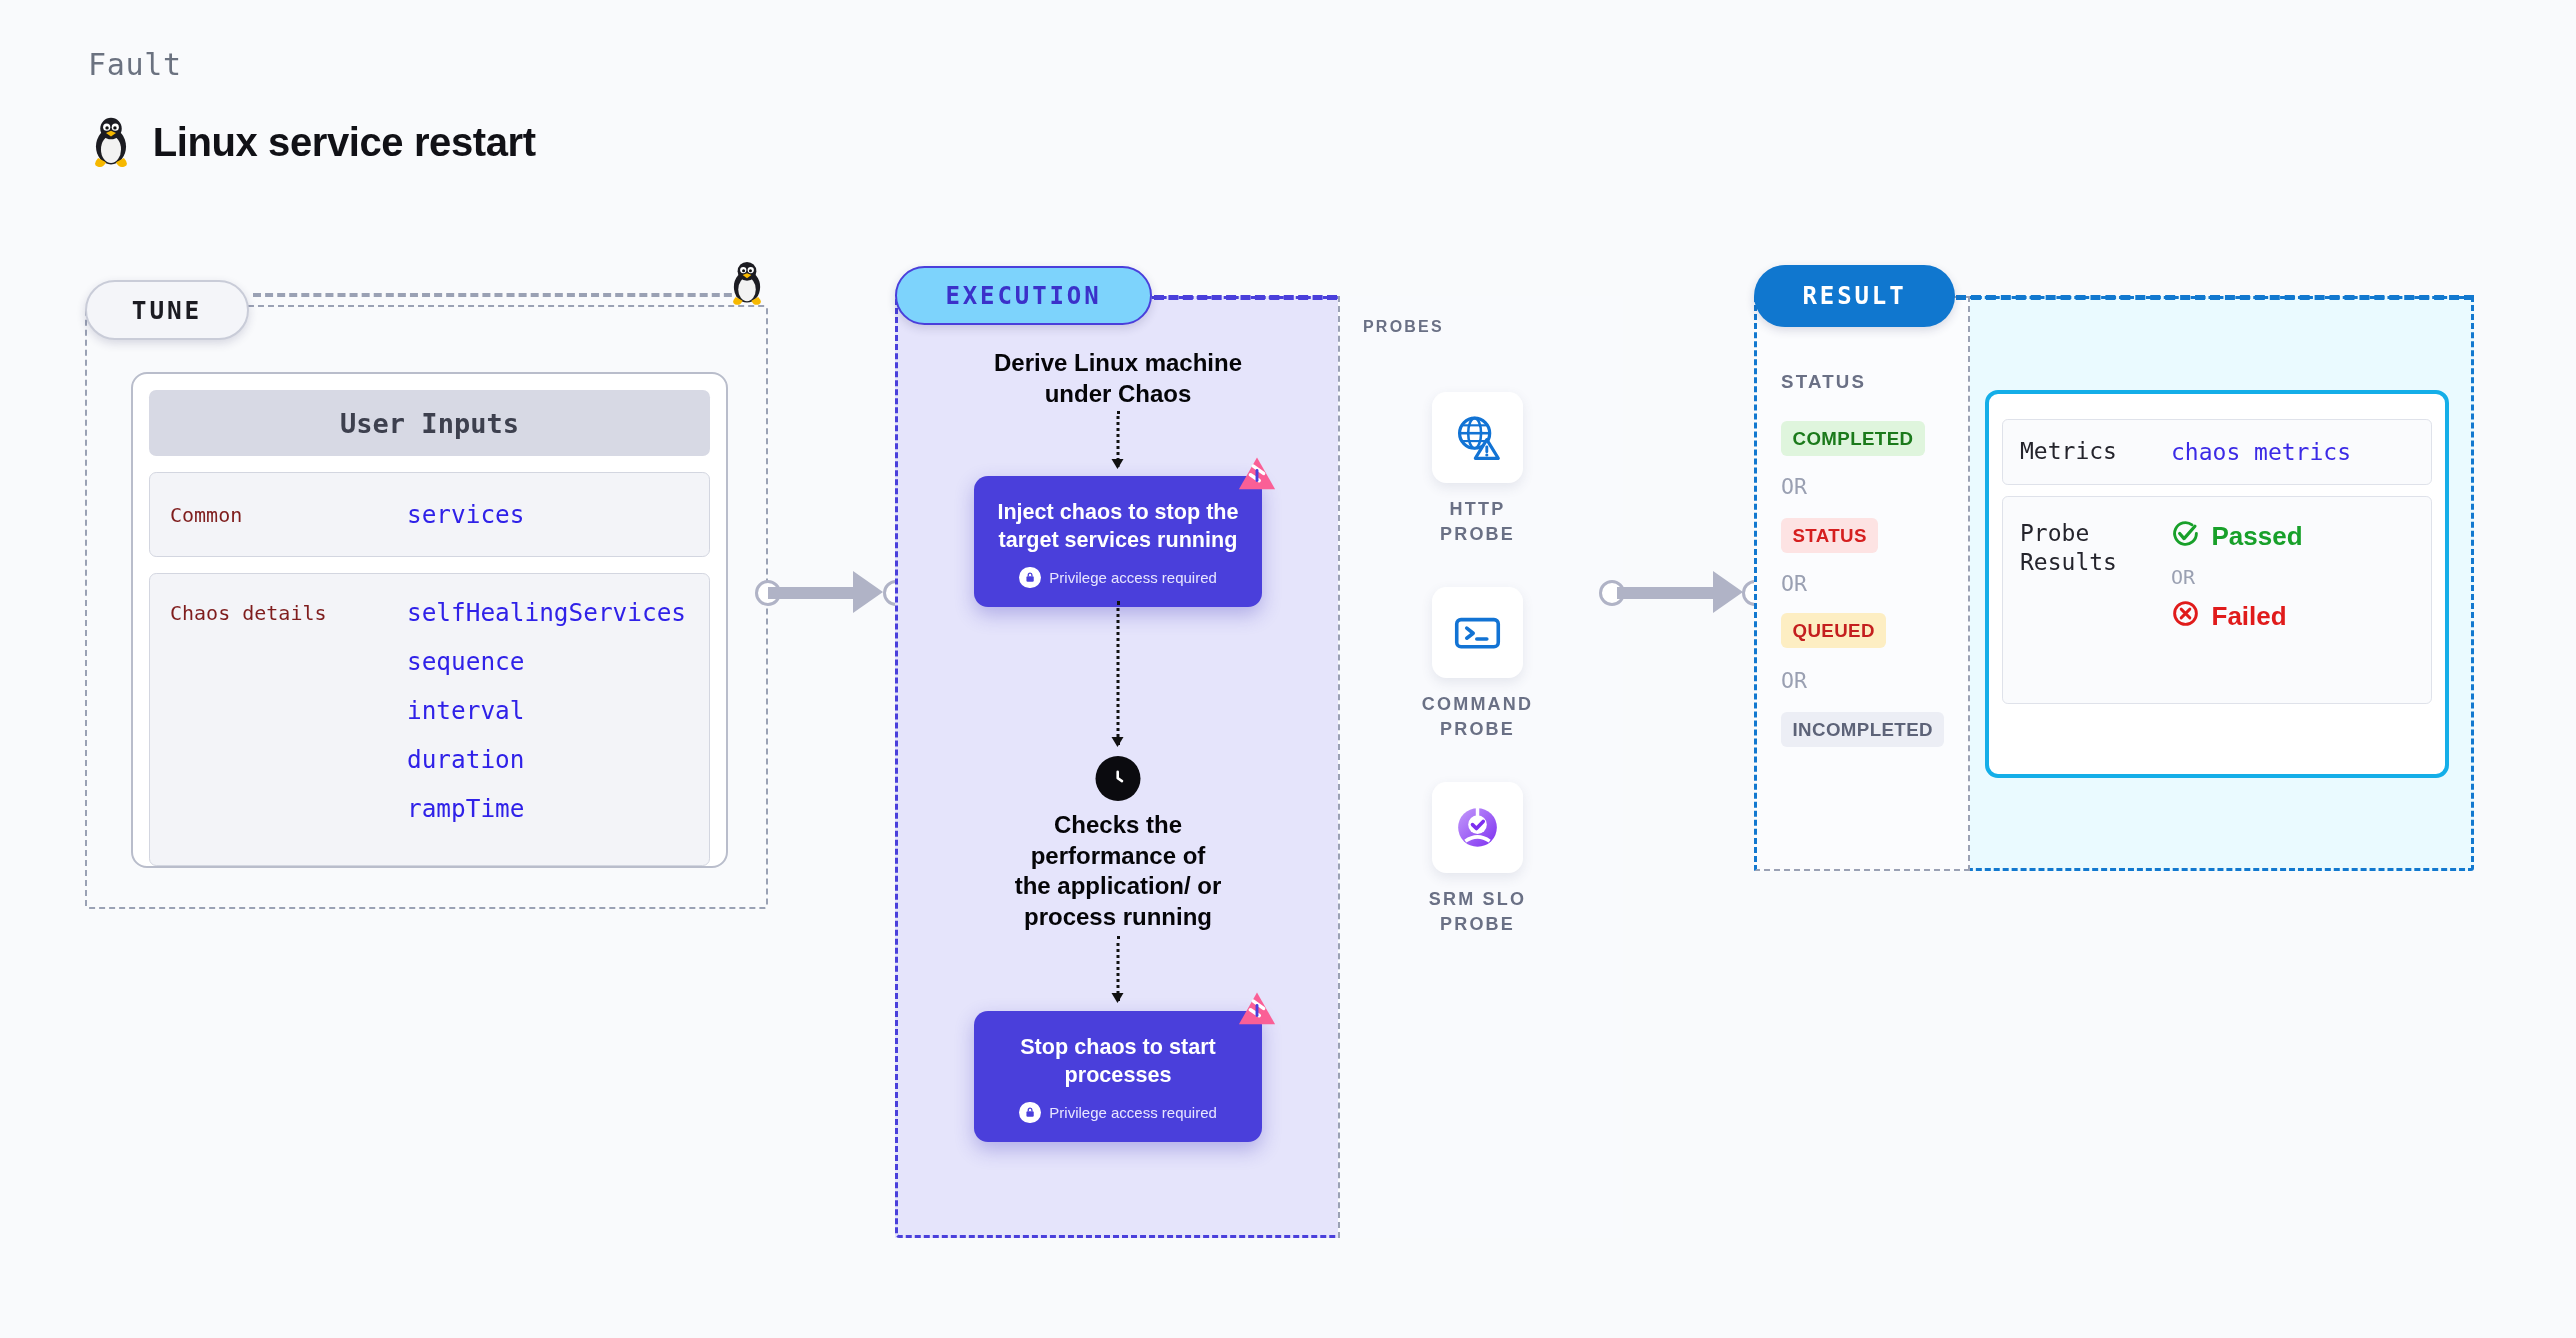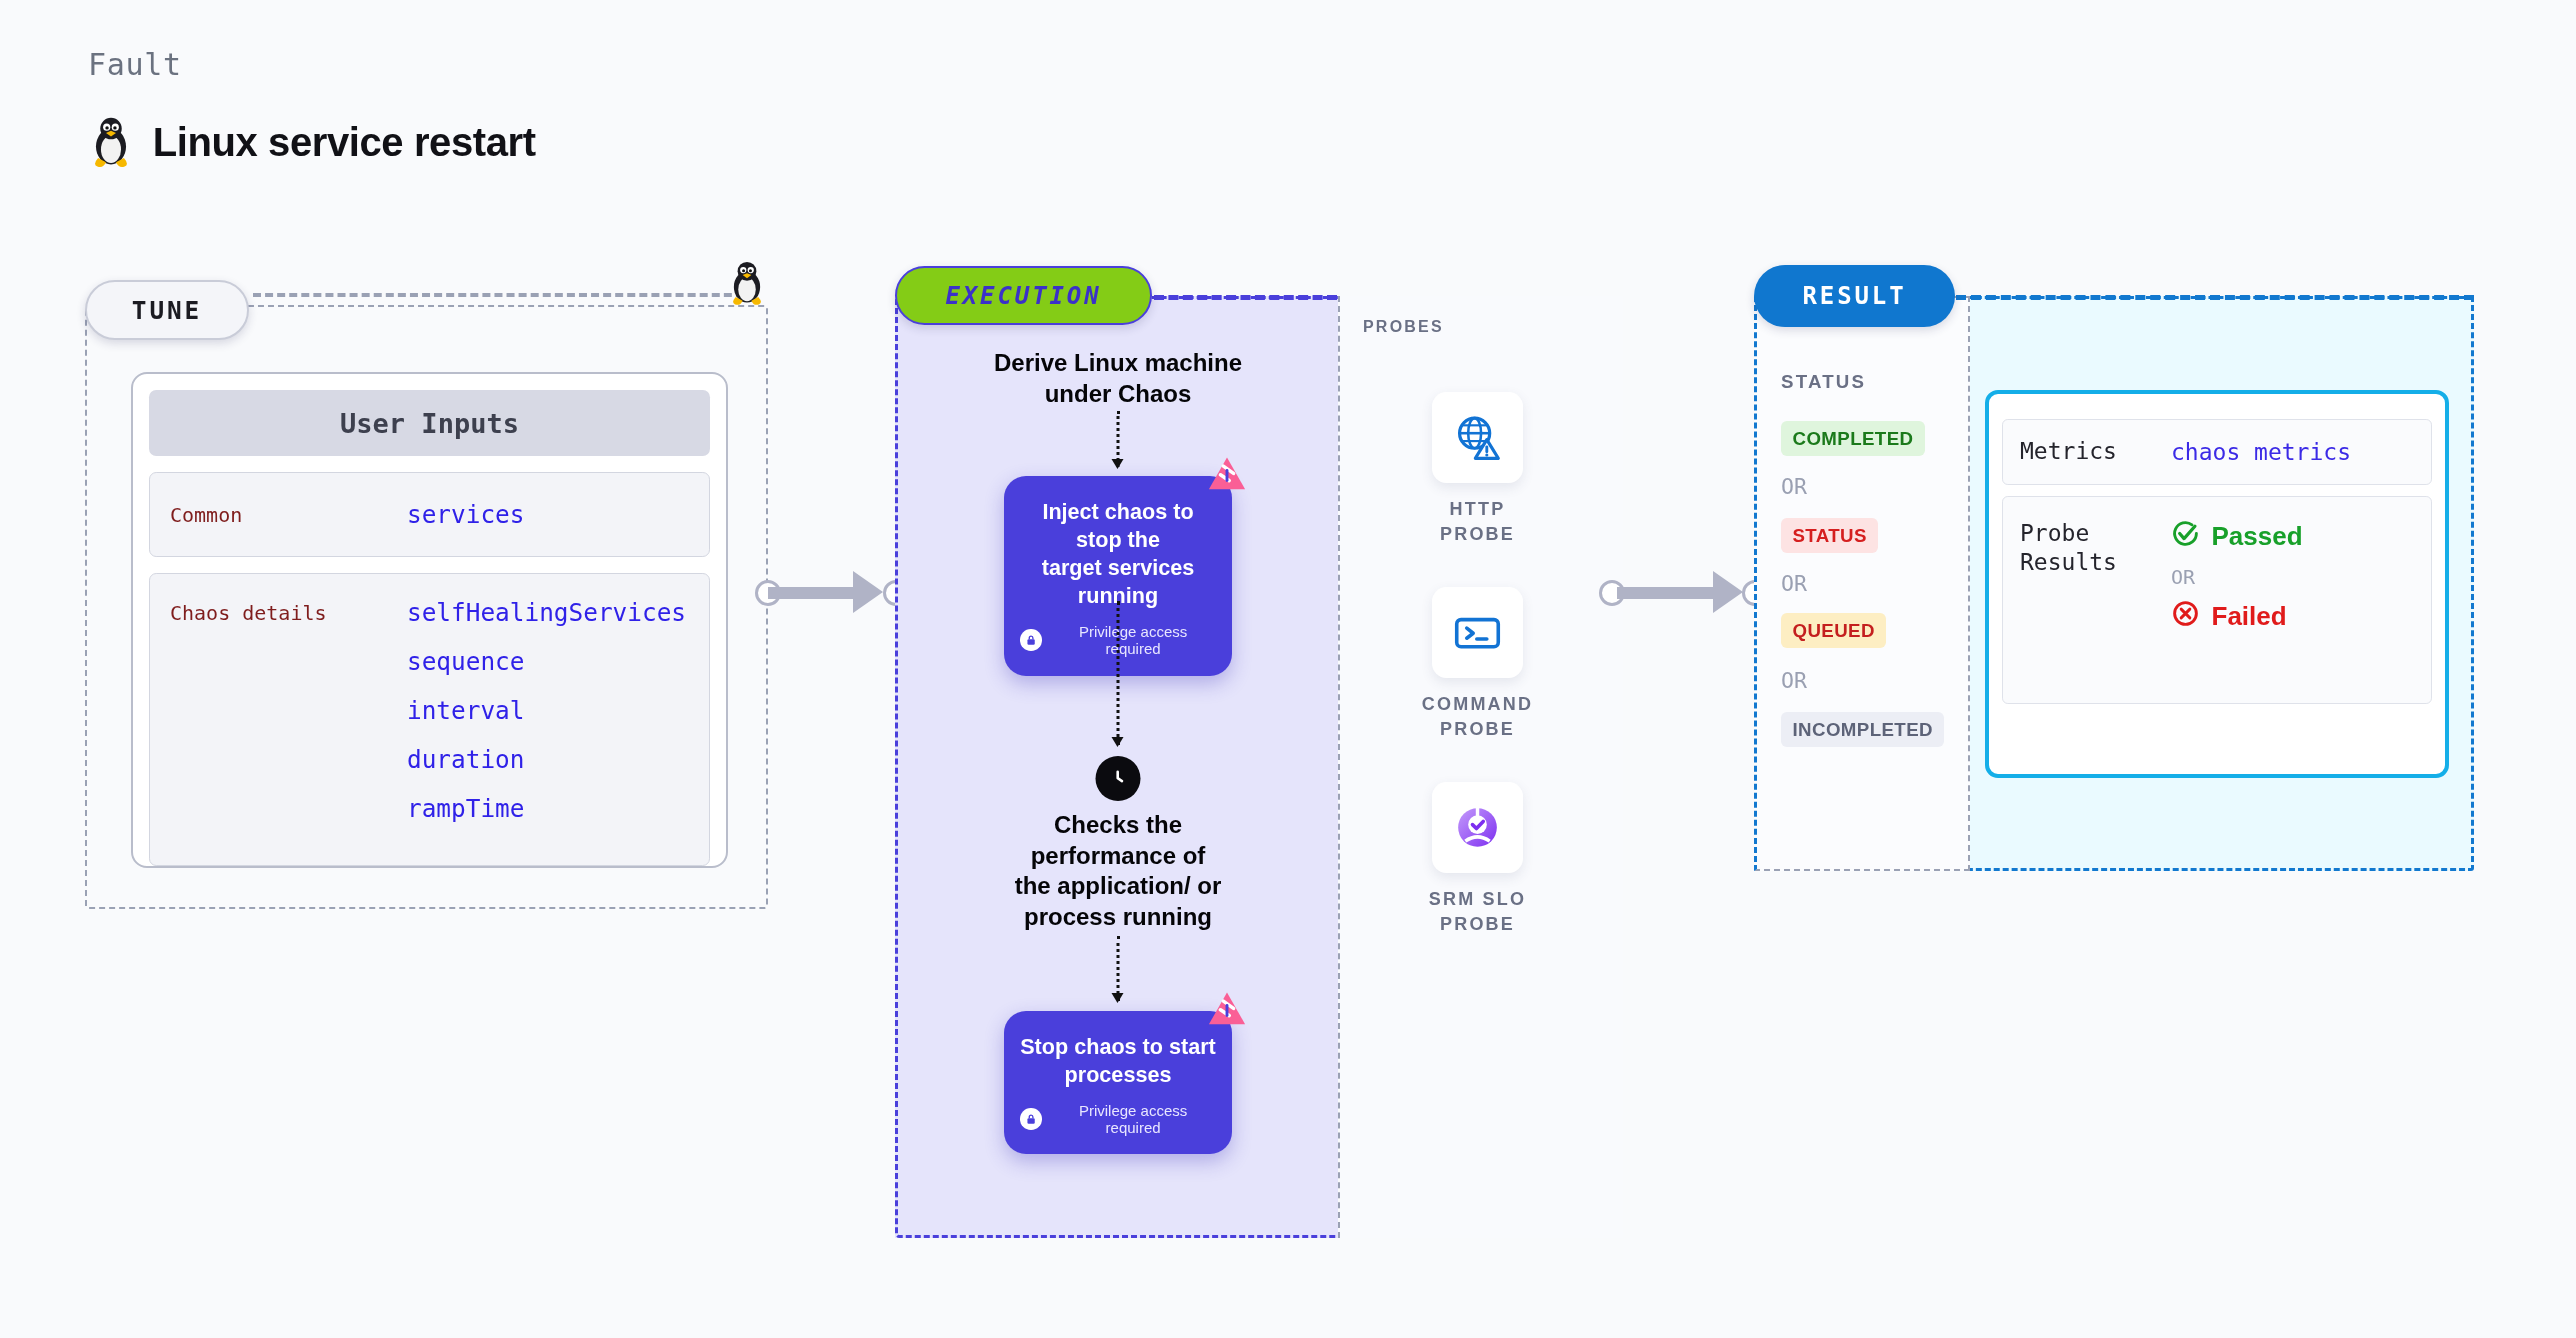--- a/index.html
+++ b/index.html
@@ -87,23 +87,22 @@
   #exec-outer {
     left: 895px; top: 296px; width: 728px; height: 942px;
     border: 3.6px dashed #4a3fdb; border-radius: 4.3px;
   }
   #exec-inner {
     left: 895px; top: 296px; width: 446px; height: 942px;
     background: #e5e4fb;
   }
   #exec-pill {
     left: 895px; top: 266px; width: 257px; height: 59px;
-    background: #84cc16; border: 2.9px solid #4a3fdb; color: #3b31c9;
+    background: #7dd3fc; border: 2.9px solid #4a3fdb; color: #3b31c9;
     font-size: 24px;
-    font-style: italic;
   }
   #exec-dash-line {
     position: absolute; left: 1154px; top: 295px; width: 183px; height: 0;
     border-top: 5px dashed #4a3fdb;
   }
 
   .flow { position: absolute; left: 895px; top: 296px; width: 446px; height: 942px; }
   .flow-text {
     position: absolute; width: 100%; text-align: center;
     font-size: 24px; font-weight: 700; color: #050508; line-height: 1.28;
@@ -112,21 +111,21 @@
     position: absolute; left: 50%; transform: translateX(-50%);
     width: 0; border-left: 3.6px dotted #111;
   }
   .dotted-arrow::after {
     content: ""; position: absolute; left: -8px; bottom: -2.2px;
     border-left: 6.5px solid transparent; border-right: 6.5px solid transparent;
     border-top: 10.8px solid #111;
   }
   .chaos-card {
     position: absolute; left: 50%; transform: translateX(-50%);
-    width: 228px; background: #4a3fdb; border-radius: 22px;
+    width: 288px; background: #4a3fdb; border-radius: 14px;
     color: #fff; text-align: center;
     padding: 21.6px 16px 18.7px;
     box-shadow: 0 7.2px 18.7px rgba(60,50,190,.30);
   }
   .chaos-card-title { font-size: 21.6px; font-weight: 700; line-height: 1.3; }
   .priv {
     margin-top: 13px; display: flex; align-items: center;
     justify-content: center; gap: 8.6px;
     font-size: 15px; color: #e8e6ff;
   }

